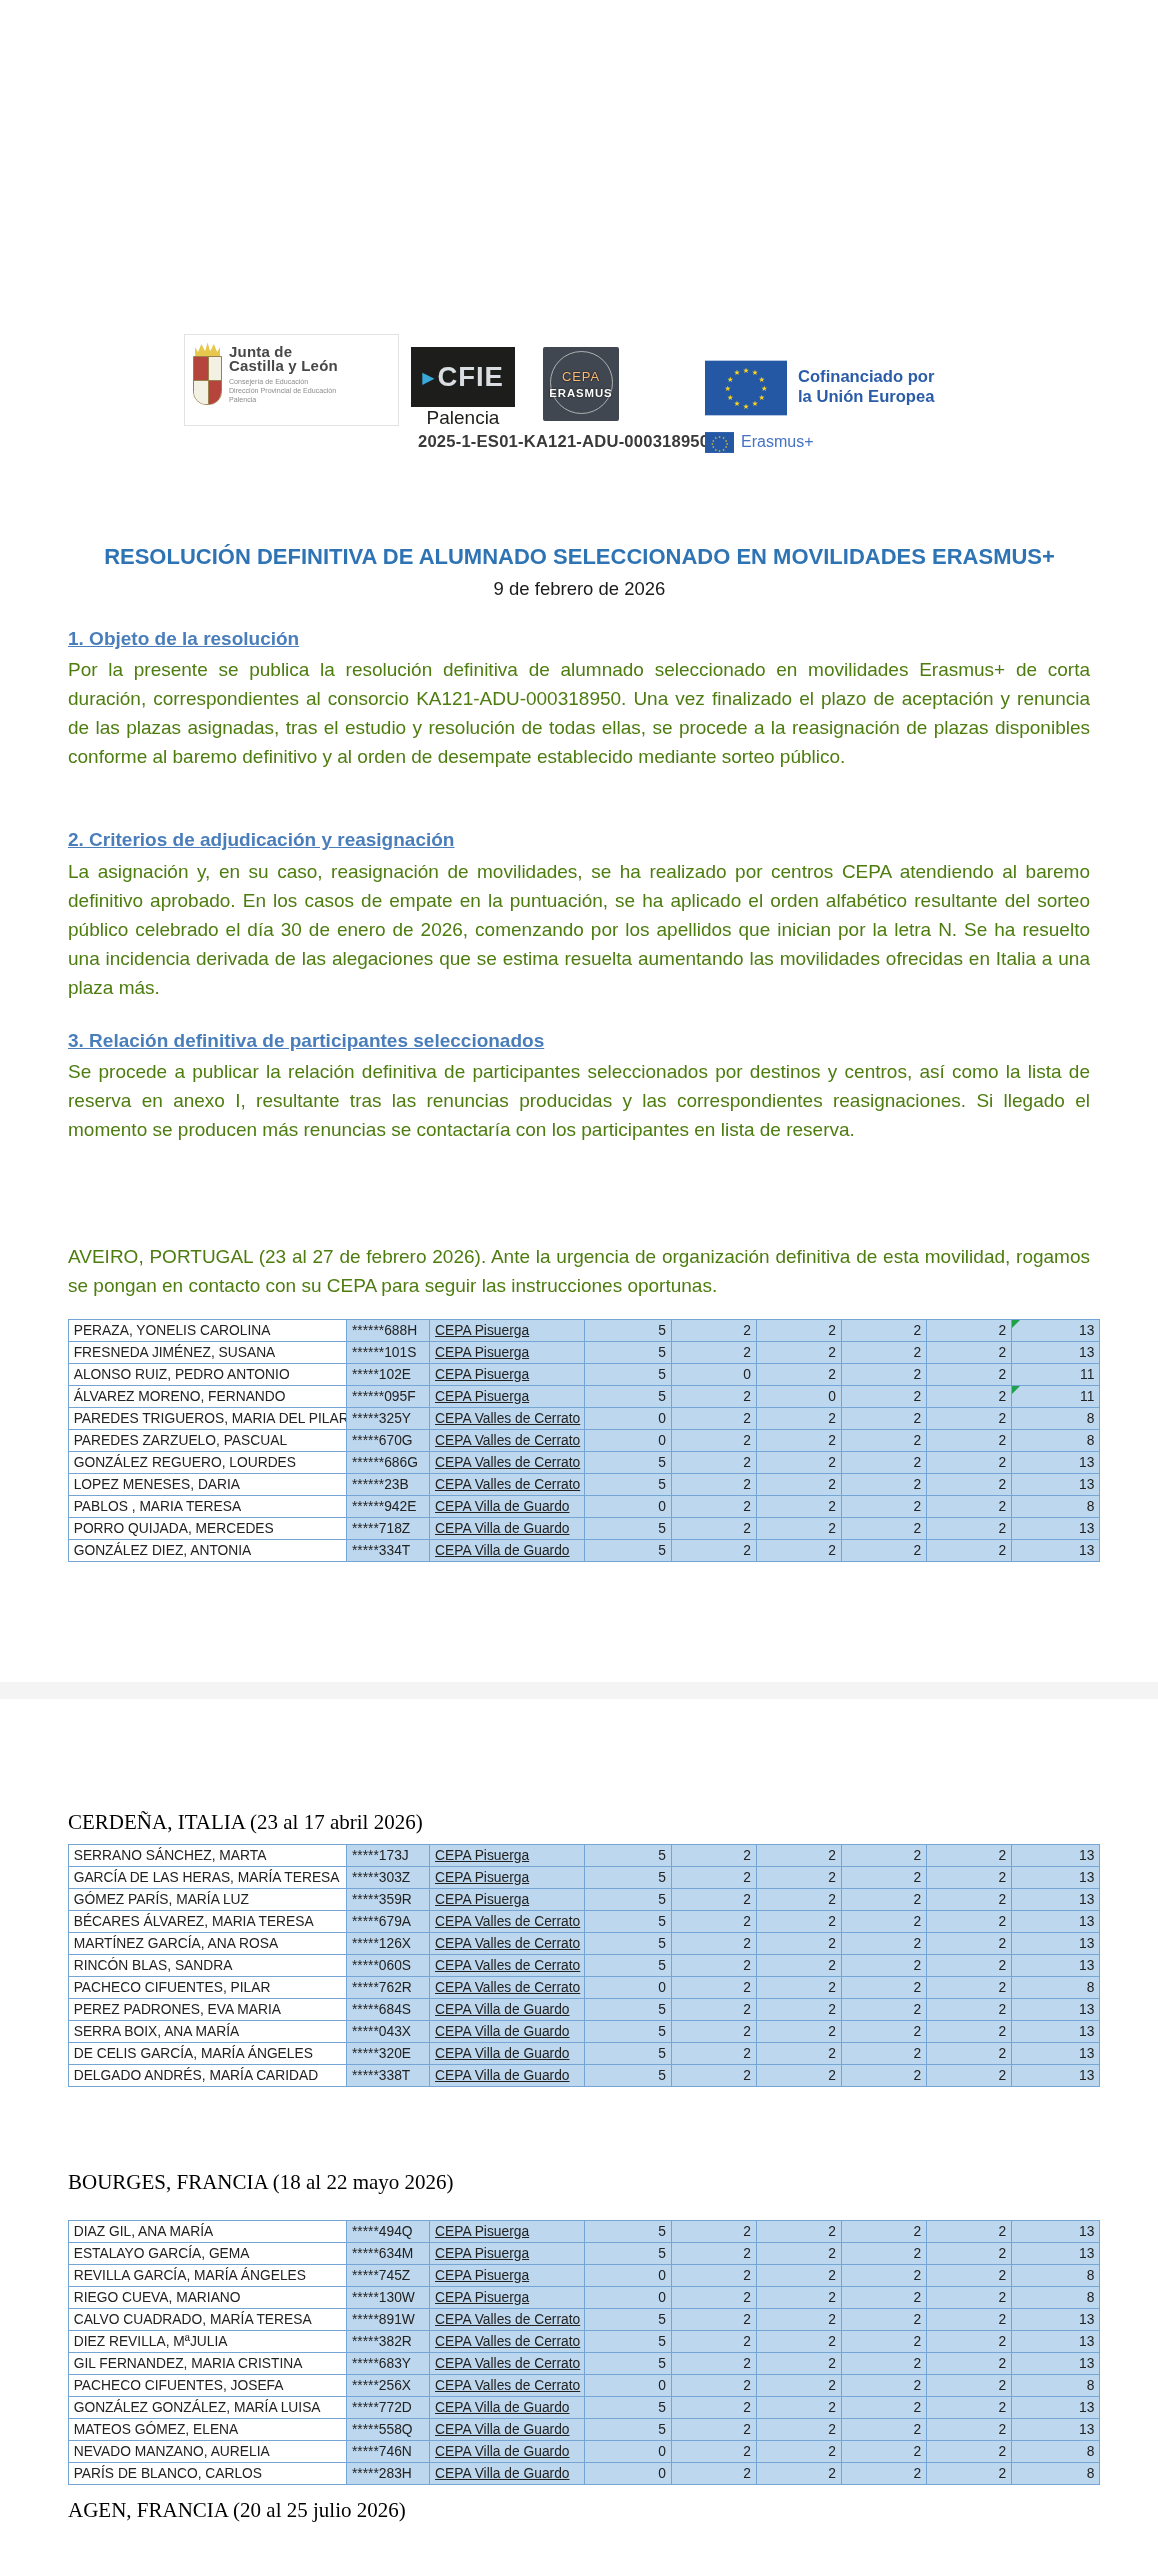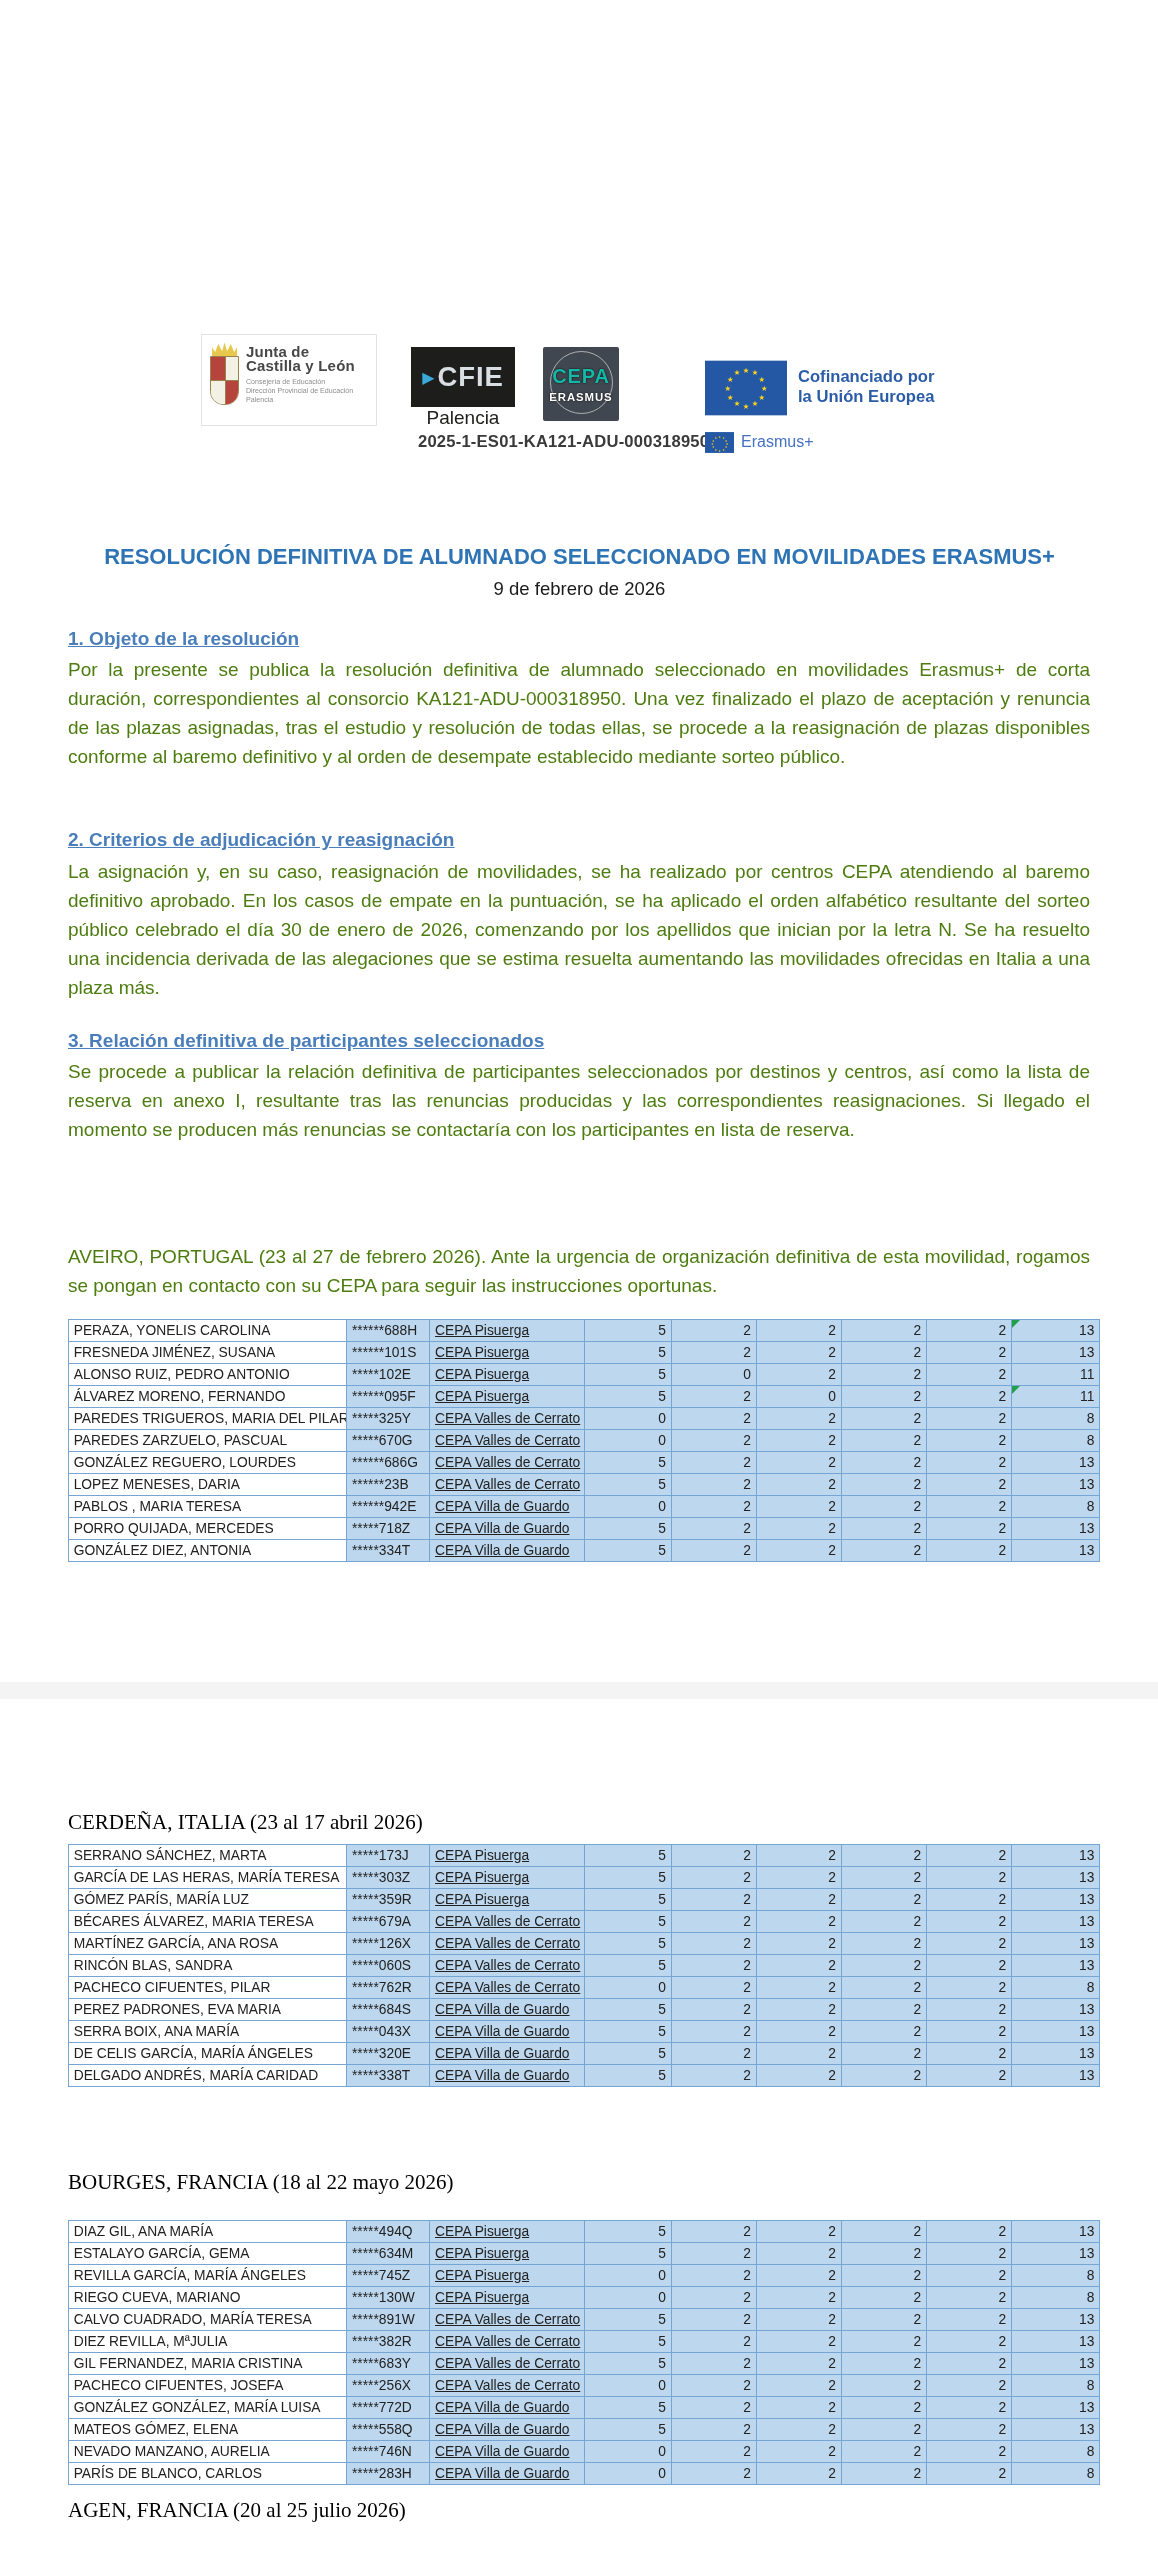--- a/index.html
+++ b/index.html
@@ -2,21 +2,21 @@
 <html style="font-size:15px"><head>
 <meta charset="utf-8">
 <style>
   * { margin:0; padding:0; box-sizing:border-box; }
   html,body { background:#ffffff; }
   .page {
     position:relative; width:1159px; height:2576px; background:#ffffff;
     font-family:"Liberation Sans", sans-serif; color:#1a1a1a; overflow:hidden;
   }
   
-  .junta-logo { position:absolute; left:201px; top:334px; width:176px; height:92px;
+  .junta-logo { position:absolute; left:184px; top:334px; width:215px; height:92px;
     border:0.9px solid #e3e3e3; background:#fff; }
   .junta-shield { position:absolute; left:7.6px; top:7.6px; width:30px; height:76px; }
   .junta-crown { width:25px; height:13.3px; margin:0 auto; background:#e8c84c;
     clip-path:polygon(0 100%,0 35%,12% 70%,25% 10%,40% 65%,50% 0,60% 65%,75% 10%,88% 70%,100% 35%,100% 100%); }
   .junta-quarters { width:28.5px; height:49px; margin:0 auto; border:0.9px solid #9a8250;
     display:grid; grid-template-columns:1fr 1fr; grid-template-rows:1fr 1fr;
     border-radius:0 0 13.3px 13.3px; overflow:hidden; }
   .junta-quarters div:nth-child(1){ background:#b5443c; }
   .junta-quarters div:nth-child(2){ background:#f3f0e4; border-left:0.9px solid #9a8250; }
   .junta-quarters div:nth-child(3){ background:#f3f0e4; border-top:0.9px solid #9a8250; }
@@ -29,21 +29,21 @@
   .cfie-play { color:#3aa8d8; font-size:16px; margin-right:2.8px; }
   .cfie-name { color:#d9dee3; font-size:27.5px; font-weight:bold; letter-spacing:0.9px; }
   .cfie-city { position:absolute; left:411px; top:407px; width:104px; text-align:center;
     font-size:19px; color:#1d1d1b; }
   .project-code { position:absolute; left:418px; top:432px; font-size:16.6px; font-weight:bold; color:#3a3a3a; letter-spacing:0.2px; }
   .cepa-box { position:absolute; left:543px; top:347px; width:76px; height:74px;
     background:#414750; border-radius:1.9px; display:flex; flex-direction:column;
     align-items:center; justify-content:center; }
   .cepa-ring { position:absolute; left:6.6px; top:3.8px; width:63px; height:63px;
     border:0.9px solid #c9c9c9; border-radius:50%; opacity:.8; }
-  .cepa-line1 { color:#14b8a6; font-weight:bold; font-size:20px; letter-spacing:0.9px; text-shadow:0 0 1.9px #000; z-index:1; }
+  .cepa-line1 { color:#fdba74; font-weight:normal; font-size:13px; letter-spacing:0.9px; text-shadow:0 0 1.9px #000; z-index:1; }
   .cepa-line2 { color:#fff; font-weight:bold; font-size:11.4px; letter-spacing:0.9px; margin-top:3.8px; text-shadow:0 0 1.9px #000; z-index:1; }
   .eu-flag { position:absolute; left:705px; top:359px; width:82px; height:58px; }
   .eu-text { position:absolute; left:798px; top:367px; font-size:16.6px; font-weight:bold;
     color:#2b5ca8; line-height:20px; }
   .erasmus-flag { position:absolute; left:705px; top:432px; width:29.4px; height:21px; }
   .erasmus-label { position:absolute; left:741px; top:433px; font-size:16px; color:#4472c4; }
   
   .doc-title { position:absolute; left:38px; top:544px; width:1083px; text-align:center;
     font-size:22px; font-weight:bold; color:#2e74b5; }
   .doc-date { position:absolute; left:38px; top:578px; width:1083px; text-align:center;

